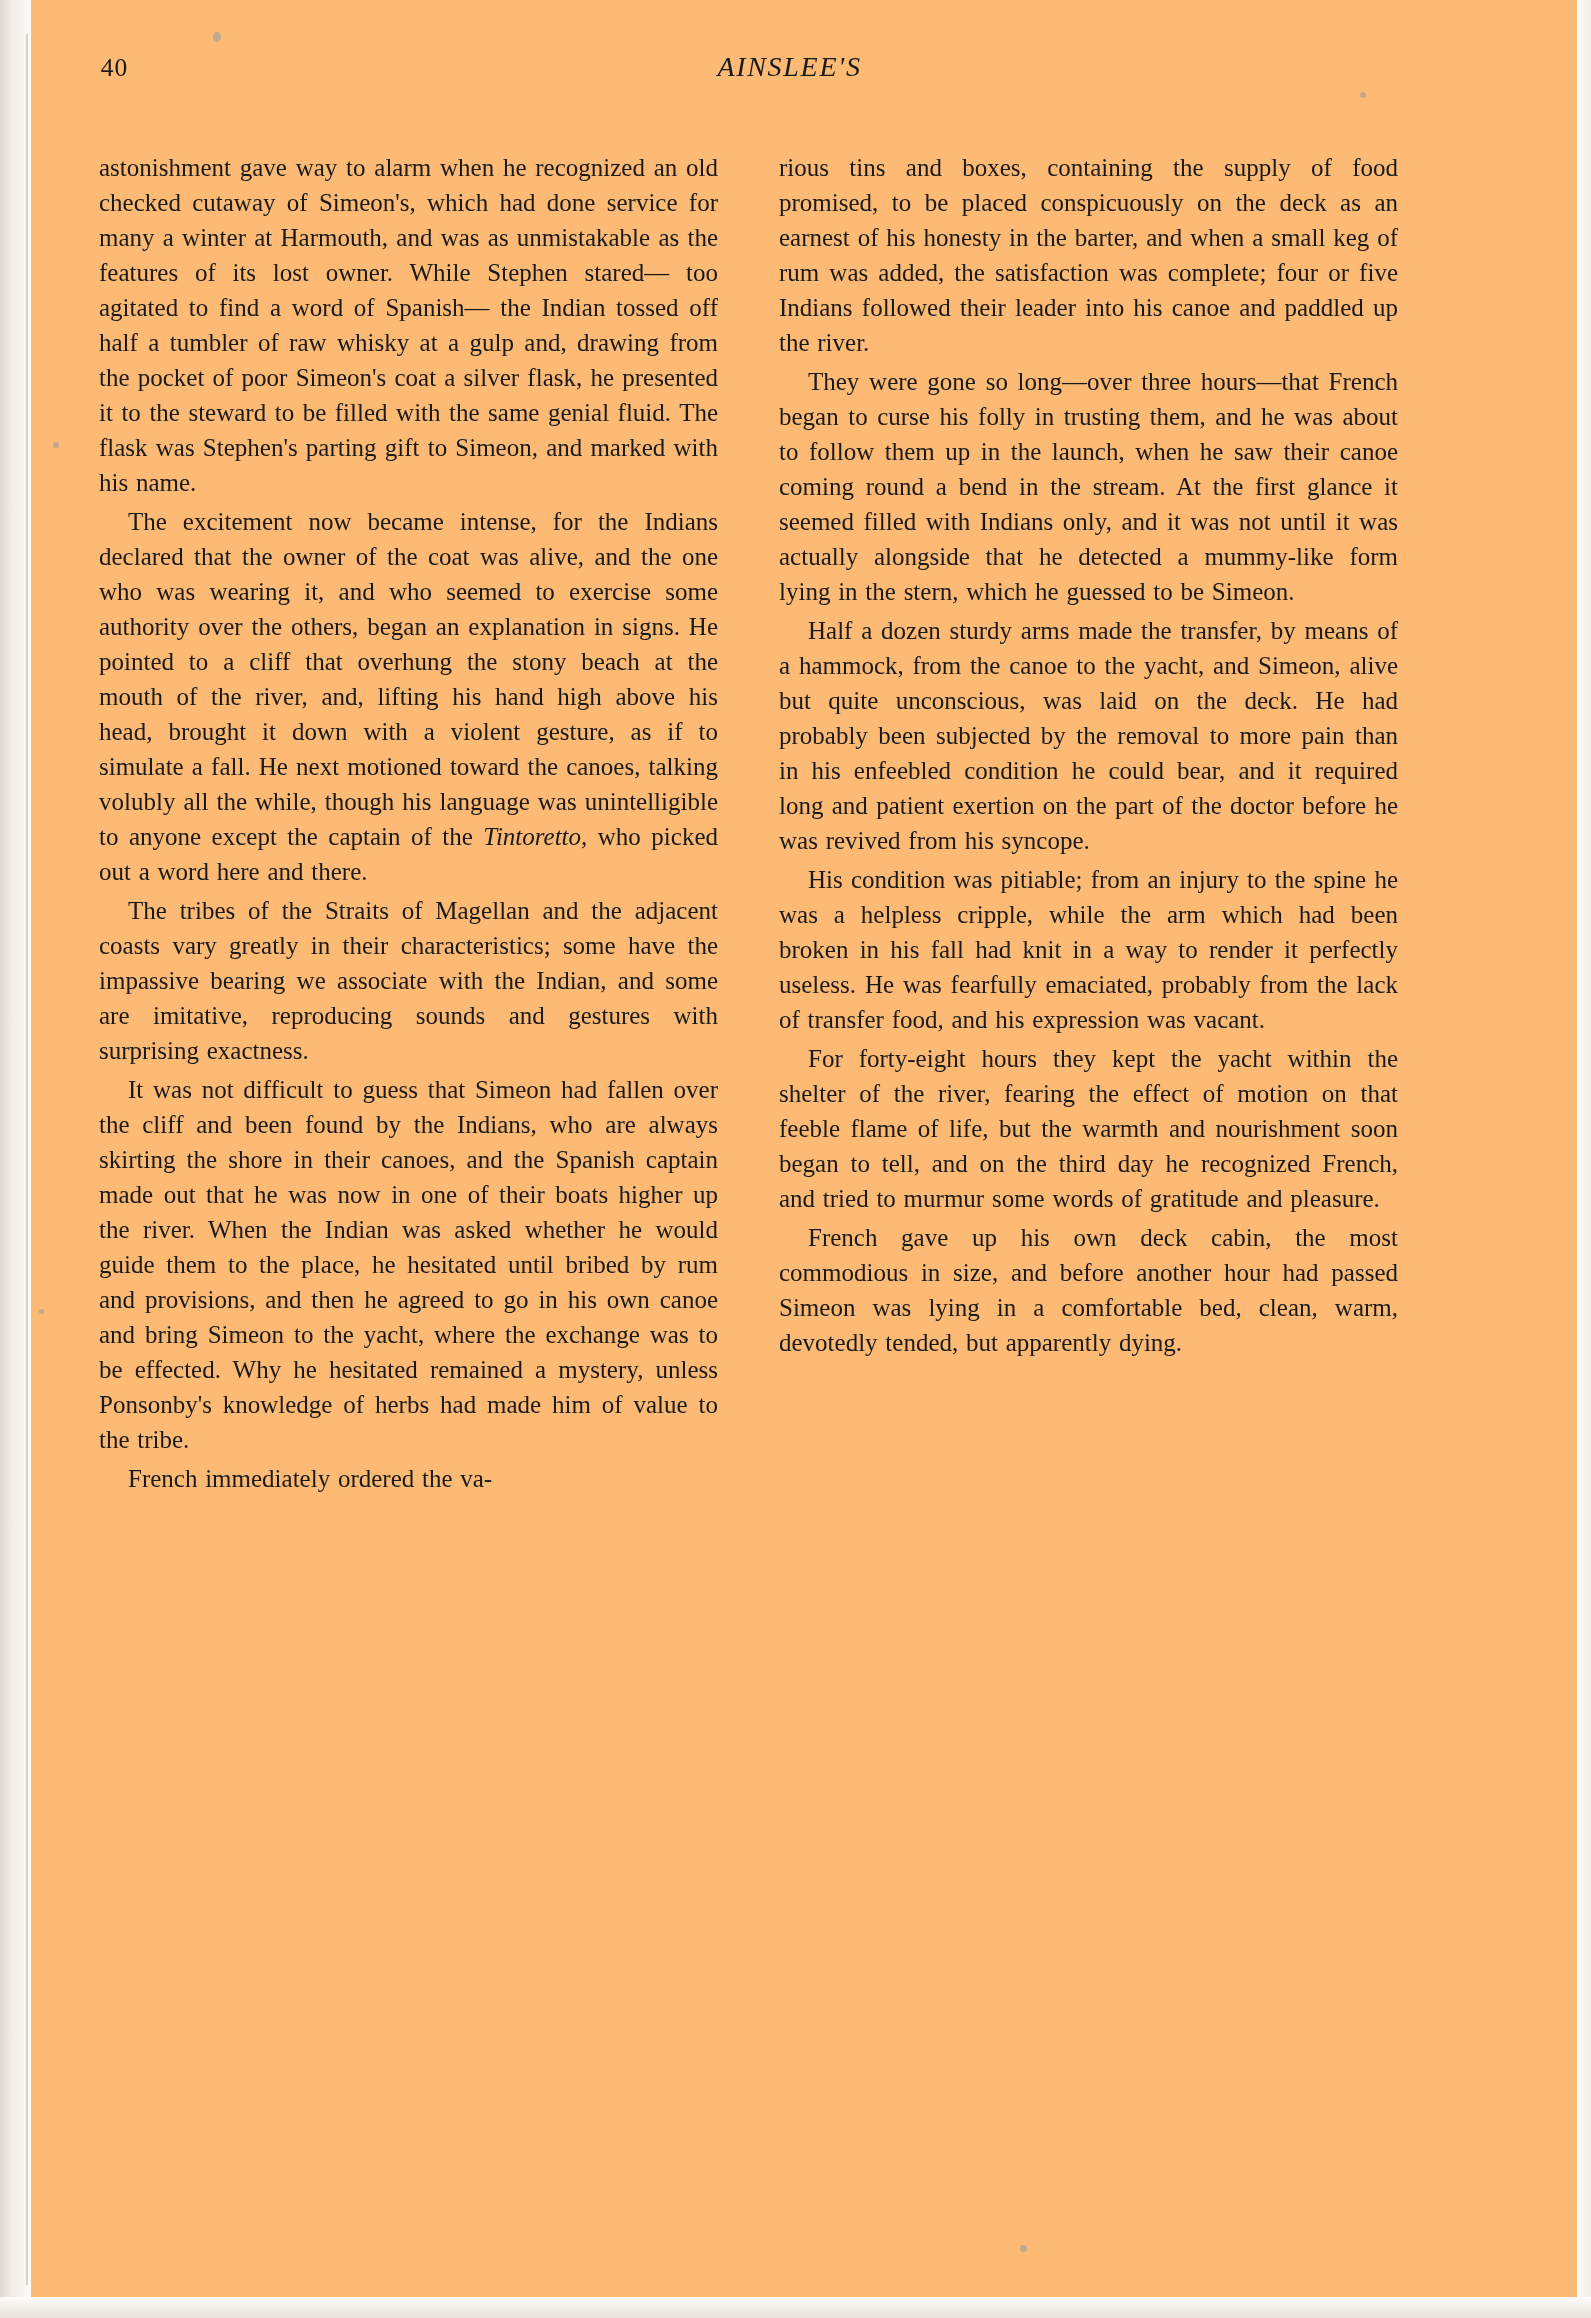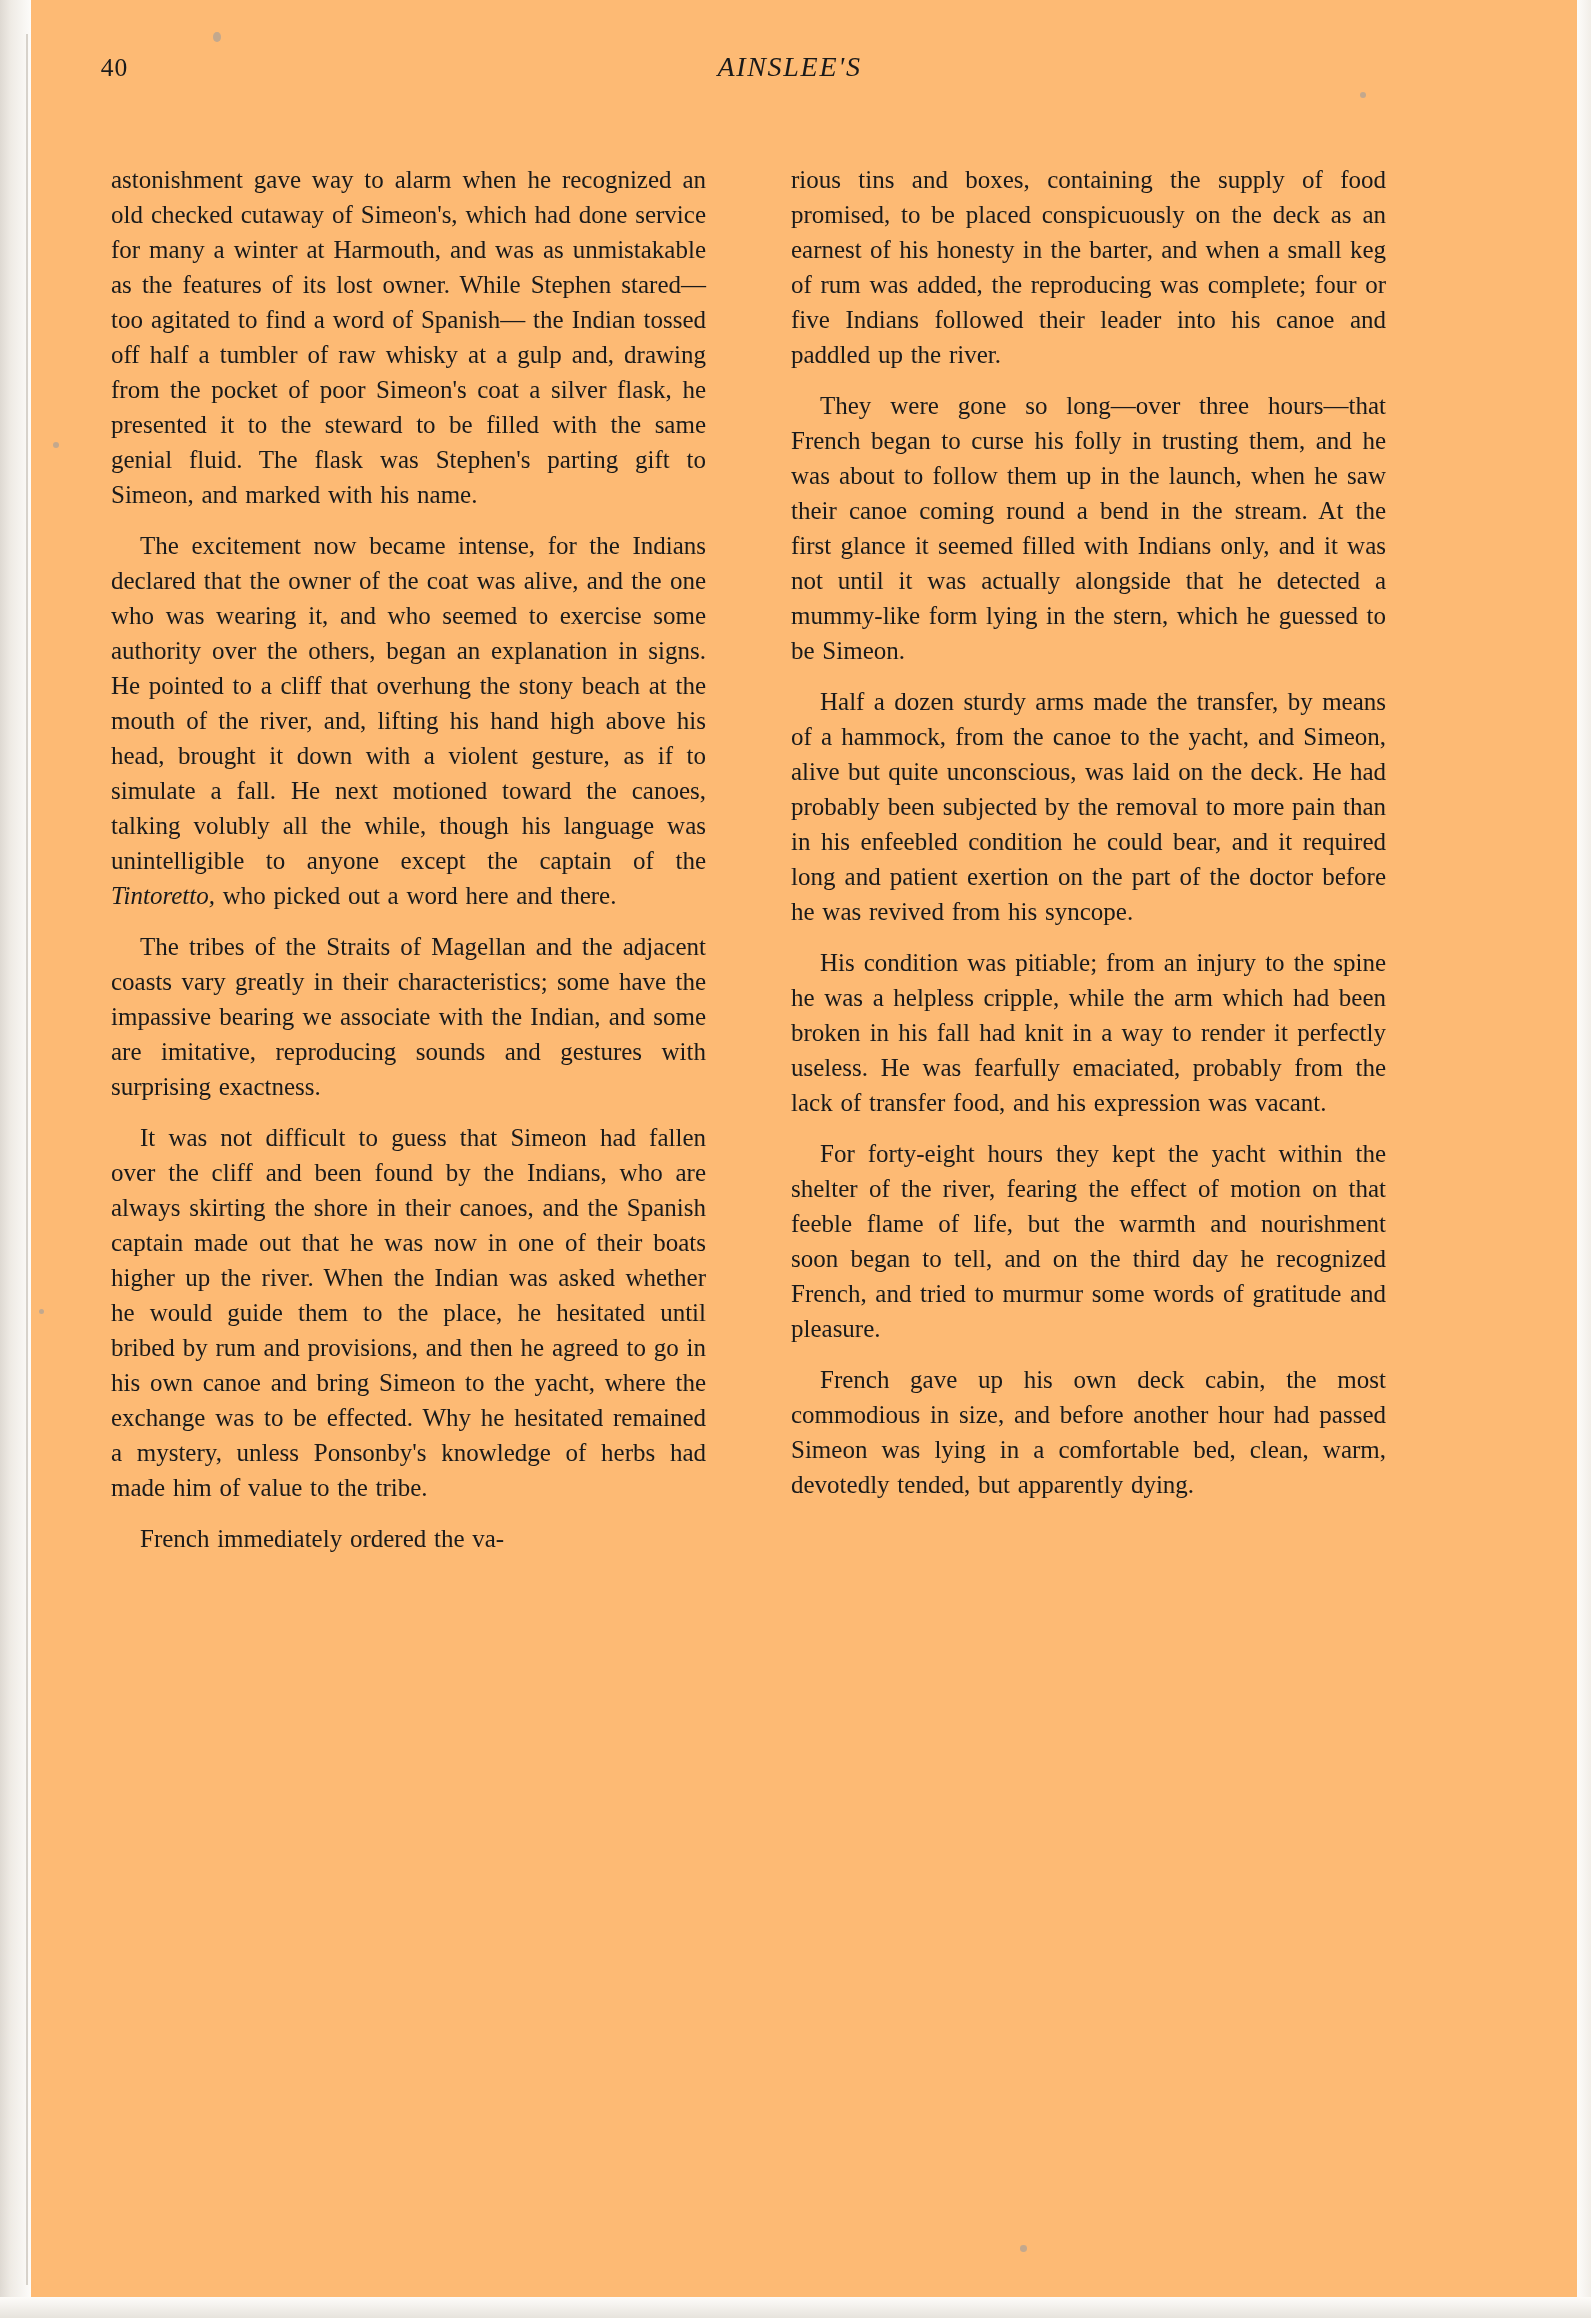--- a/index.html
+++ b/index.html
@@ -87,21 +87,21 @@
     top: 146px;
     left: 95px;
     right: 51px;
     display: flex;
     gap: 53px;
   }
   .col {
     width: 627px;
   }
   .col p {
-    margin: 16px;
+    margin: 4px;
     font-size: 25px;
     line-height: 35px;
     text-align: justify;
     text-justify: inter-word;
     font-family: "Liberation Serif", serif;
     hyphens: none;
   }
   .col p.indent {
     text-indent: 29px;
   }
@@ -143,21 +143,21 @@
 
   <div class="columns">
     <div class="col">
       <p>astonishment gave way to alarm when he recognized an old checked cutaway of Simeon's, which had done service for many a winter at Harmouth, and was as unmistakable as the features of its lost owner. While Stephen stared— too agitated to find a word of Spanish— the Indian tossed off half a tumbler of raw whisky at a gulp and, drawing from the pocket of poor Simeon's coat a silver flask, he presented it to the steward to be filled with the same genial fluid. The flask was Stephen's parting gift to Simeon, and marked with his name.</p>
       <p class="indent">The excitement now became intense, for the Indians declared that the owner of the coat was alive, and the one who was wearing it, and who seemed to exercise some authority over the others, began an explanation in signs. He pointed to a cliff that overhung the stony beach at the mouth of the river, and, lifting his hand high above his head, brought it down with a violent gesture, as if to simulate a fall. He next motioned toward the canoes, talking volubly all the while, though his language was unintelligible to anyone except the captain of the <em>Tintoretto,</em> who picked out a word here and there.</p>
       <p class="indent">The tribes of the Straits of Magellan and the adjacent coasts vary greatly in their characteristics; some have the impassive bearing we associate with the Indian, and some are imitative, reproducing sounds and gestures with surprising exactness.</p>
       <p class="indent">It was not difficult to guess that Simeon had fallen over the cliff and been found by the Indians, who are always skirting the shore in their canoes, and the Spanish captain made out that he was now in one of their boats higher up the river. When the Indian was asked whether he would guide them to the place, he hesitated until bribed by rum and provisions, and then he agreed to go in his own canoe and bring Simeon to the yacht, where the exchange was to be effected. Why he hesitated remained a mystery, unless Ponsonby's knowledge of herbs had made him of value to the tribe.</p>
       <p class="indent">French immediately ordered the va-</p>
     </div>
     <div class="col">
-      <p>rious tins and boxes, containing the supply of food promised, to be placed conspicuously on the deck as an earnest of his honesty in the barter, and when a small keg of rum was added, the reproducing was complete; four or five Indians followed their leader into his canoe and paddled up the river.</p>
+      <p>rious tins and boxes, containing the supply of food promised, to be placed conspicuously on the deck as an earnest of his honesty in the barter, and when a small keg of rum was added, the satisfaction was complete; four or five Indians followed their leader into his canoe and paddled up the river.</p>
       <p class="indent">They were gone so long—over three hours—that French began to curse his folly in trusting them, and he was about to follow them up in the launch, when he saw their canoe coming round a bend in the stream. At the first glance it seemed filled with Indians only, and it was not until it was actually alongside that he detected a mummy-like form lying in the stern, which he guessed to be Simeon.</p>
       <p class="indent">Half a dozen sturdy arms made the transfer, by means of a hammock, from the canoe to the yacht, and Simeon, alive but quite unconscious, was laid on the deck. He had probably been subjected by the removal to more pain than in his enfeebled condition he could bear, and it required long and patient exertion on the part of the doctor before he was revived from his syncope.</p>
       <p class="indent">His condition was pitiable; from an injury to the spine he was a helpless cripple, while the arm which had been broken in his fall had knit in a way to render it perfectly useless. He was fearfully emaciated, probably from the lack of transfer food, and his expression was vacant.</p>
       <p class="indent">For forty-eight hours they kept the yacht within the shelter of the river, fearing the effect of motion on that feeble flame of life, but the warmth and nourishment soon began to tell, and on the third day he recognized French, and tried to murmur some words of gratitude and pleasure.</p>
       <p class="indent">French gave up his own deck cabin, the most commodious in size, and before another hour had passed Simeon was lying in a comfortable bed, clean, warm, devotedly tended, but apparently dying.</p>
     </div>
   </div>
 
 </div>
 

